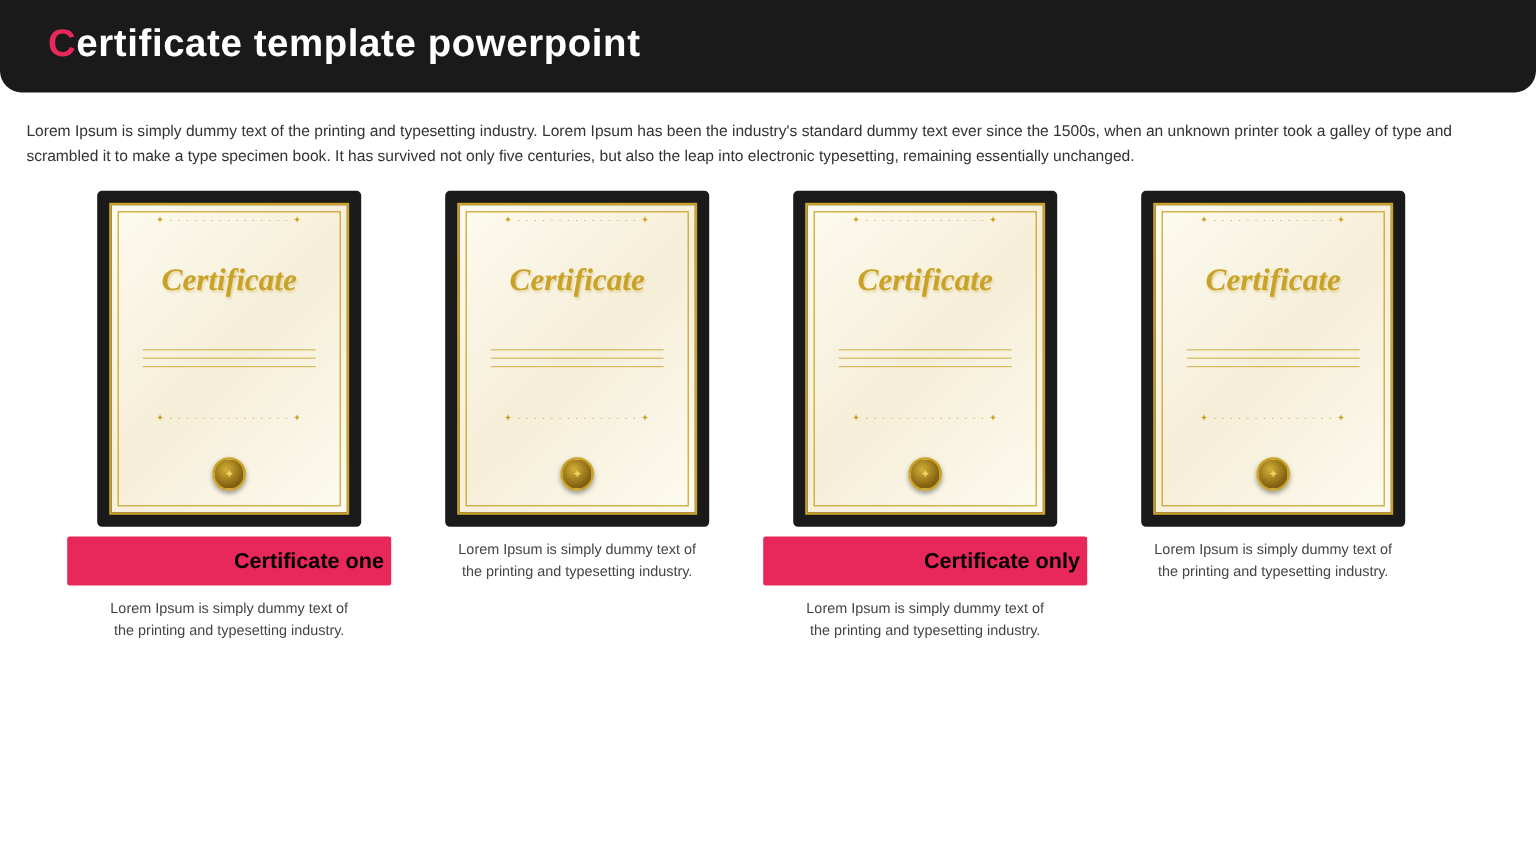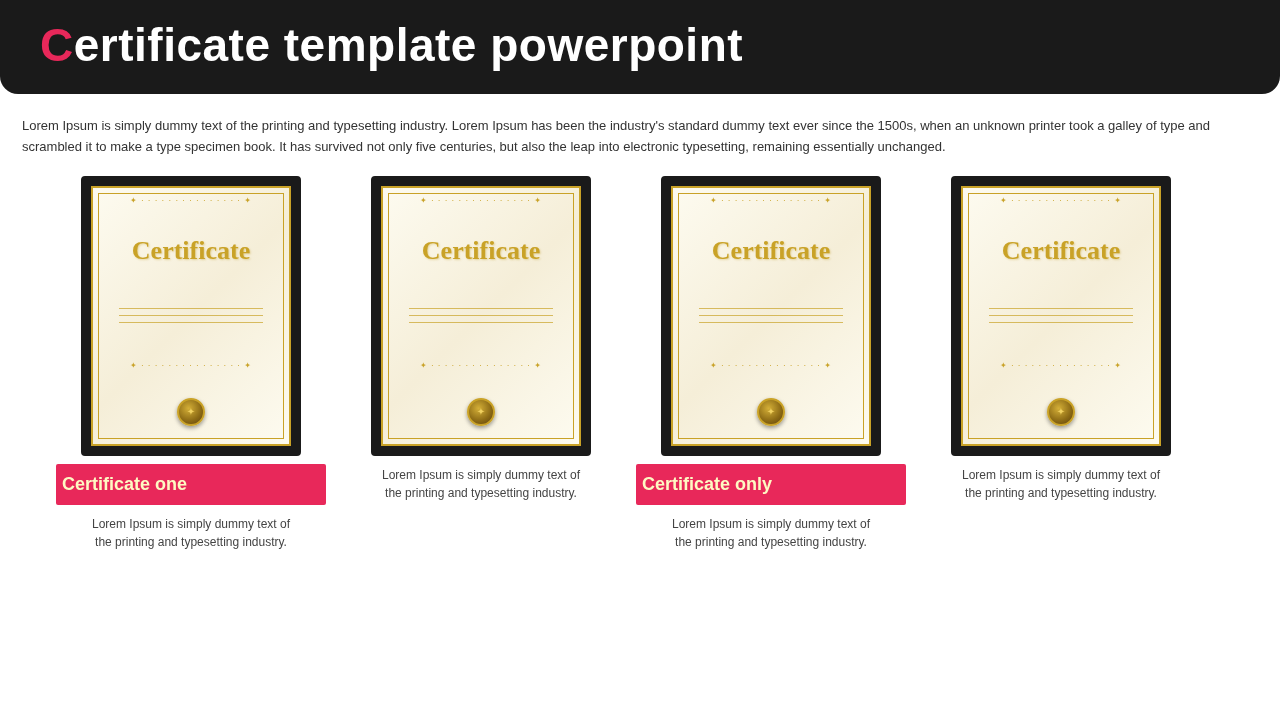--- a/index.html
+++ b/index.html
@@ -11,21 +11,21 @@
       background: #fff;
     }
 
     .header {
       background: #1a1a1a;
       padding: 18px 40px 22px 40px;
       border-radius: 0 0 18px 18px;
     }
 
     .header-title {
-      font-size: 46px;
+      font-size: 32px;
       font-weight: bold;
       color: #fff;
       letter-spacing: 0.5px;
     }
 
     .header-title .first-letter {
       color: #e8285a;
     }
 
     .content-area {
@@ -90,20 +90,21 @@
       display: flex;
       justify-content: center;
       width: 100%;
       color: #c9a227;
       font-size: 8px;
       letter-spacing: 1px;
     }
 
     .cert-title {
       font-family: 'Georgia', serif;
+      font-style: italic;
       font-size: 26px;
       color: #c9a227;
       text-shadow: 1px 1px 2px rgba(180,140,0,0.3);
       margin: 4px 16px;
       font-weight: bold;
     }
 
     .cert-lines {
       width: 80%;
       margin: 4px auto;
@@ -127,24 +128,24 @@
       align-items: center;
       justify-content: center;
       color: #f0d060;
       font-size: 10px;
       box-shadow: 0 2px 4px rgba(0,0,0,0.4);
     }
 
     .cert-label {
       width: 100%;
       background: #e8285a;
-      color: #fef9c3;
+      color: #000000;
       font-size: 18px;
       font-weight: bold;
-      text-align: left;
+      text-align: right;
       padding: 10px 6px;
       border-radius: 2px;
       margin-top: 8px;
     }
 
     .card-description {
       font-size: 12px;
       color: #444;
       text-align: center;
       line-height: 1.55;

